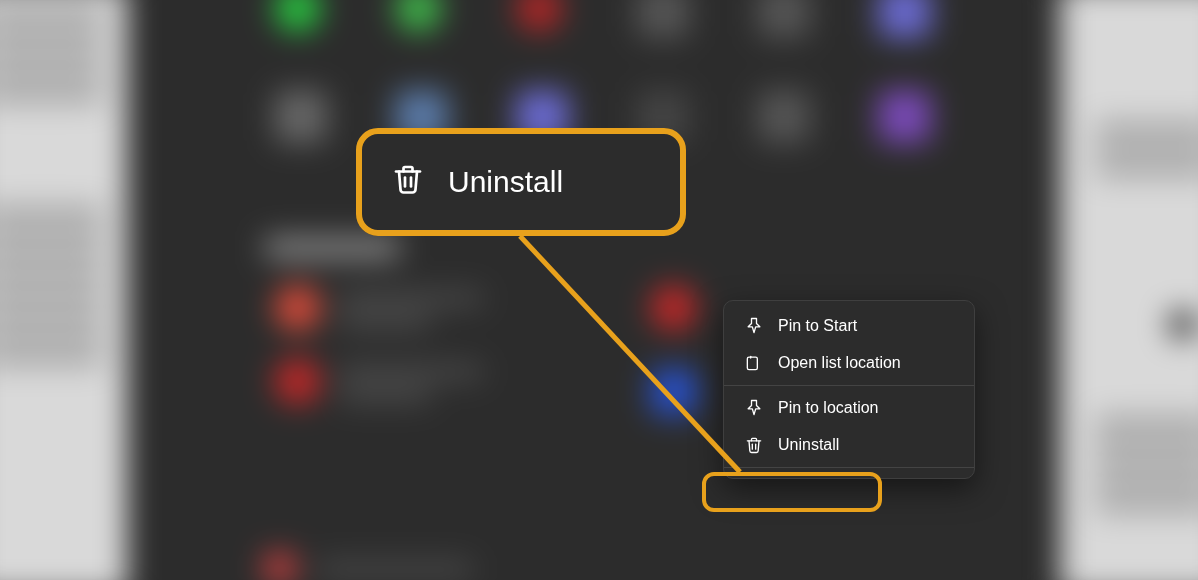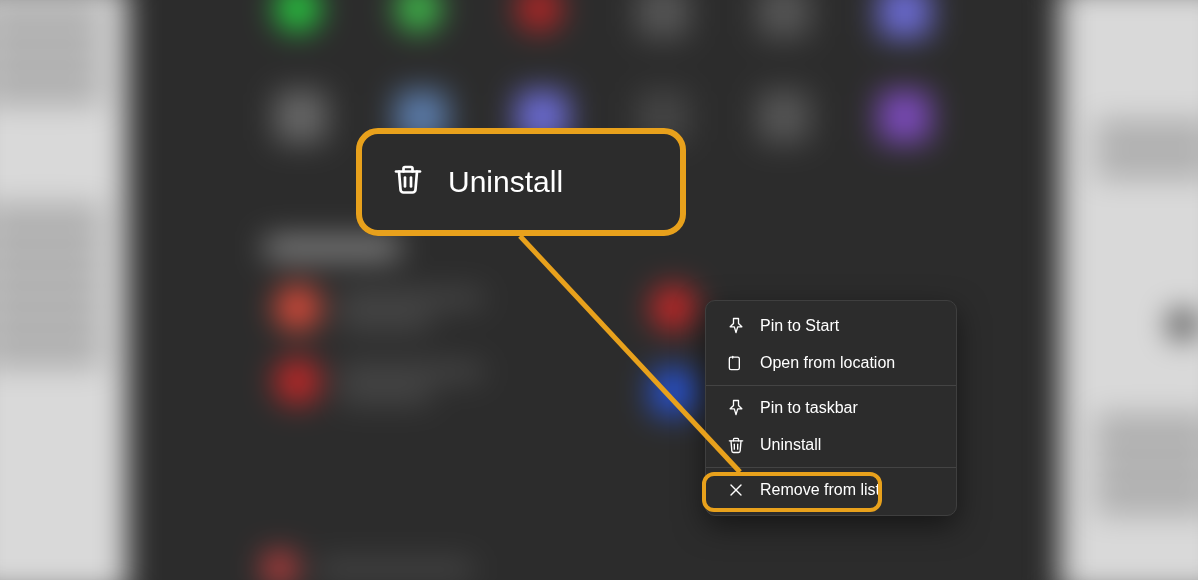--- a/index.html
+++ b/index.html
@@ -76,21 +76,21 @@
   .bg .stripe {
     height:8px;
     background:#7a7a7a;
     border-radius:4px;
     margin:12px 4px;
   }
 
   
   .context-menu {
     position: absolute;
-    left: 705px;
+    left: 723px;
     top: 300px;
     width: 250px;
     background: #2c2c2c;
     border: 1px solid #3f3f3f;
     border-radius: 10px;
     padding: 6px 0;
     color: #fff;
     font-size: 16px;
     box-shadow: 0 10px 30px rgba(0,0,0,0.5);
   }
@@ -286,58 +286,49 @@
   </div>
 
 
   <div class="item">
     <span class="icon">
       <svg viewBox="0 0 24 24">
           <rect x="4" y="5" width="12" height="15" rx="2"></rect>
           <path d="M8 4v2"></path>
         </svg>
     </span>
-    <span>Open from location</span>
+    <span>Open list location</span>
   </div>
 
   <div class="sep"></div>
 
   <div class="item">
     <span class="icon">
       <svg viewBox="0 0 24 24">
           <path d="M9 3l6 0 0 6 4 4-5 0-2 7-2-7-5 0 4-4z"></path>
         </svg>
     </span>
-    <span>Pin to taskbar</span>
+    <span>Pin to location</span>
   </div>
 
   <div class="item">
     <span class="icon">
       <svg viewBox="0 0 24 24">
           <path d="M4 7h16"></path>
           <path d="M9 7V5a1 1 0 0 1 1-1h4a1 1 0 0 1 1 1v2"></path>
           <path d="M6 7l1 12a2 2 0 0 0 2 2h6a2 2 0 0 0 2-2l1-12"></path>
           <path d="M10 11v6"></path>
           <path d="M14 11v6"></path>
         </svg>
     </span>
     <span>Uninstall</span>
   </div>
 
   <div class="sep"></div>
 
-  <div class="item">
-    <span class="icon">
-      <svg viewBox="0 0 24 24">
-          <path d="M6 6l12 12"></path>
-          <path d="M18 6L6 18"></path>
-        </svg>
-    </span>
-    <span>Remove from list</span>
-  </div>
 
 </div>
 
 <svg class="connector">
   <line x1="520" y1="236" x2="740" y2="472"></line>
 </svg>
 <div class="highlight big"></div>
 <div class="highlight small"></div>
 
 </body></html>

